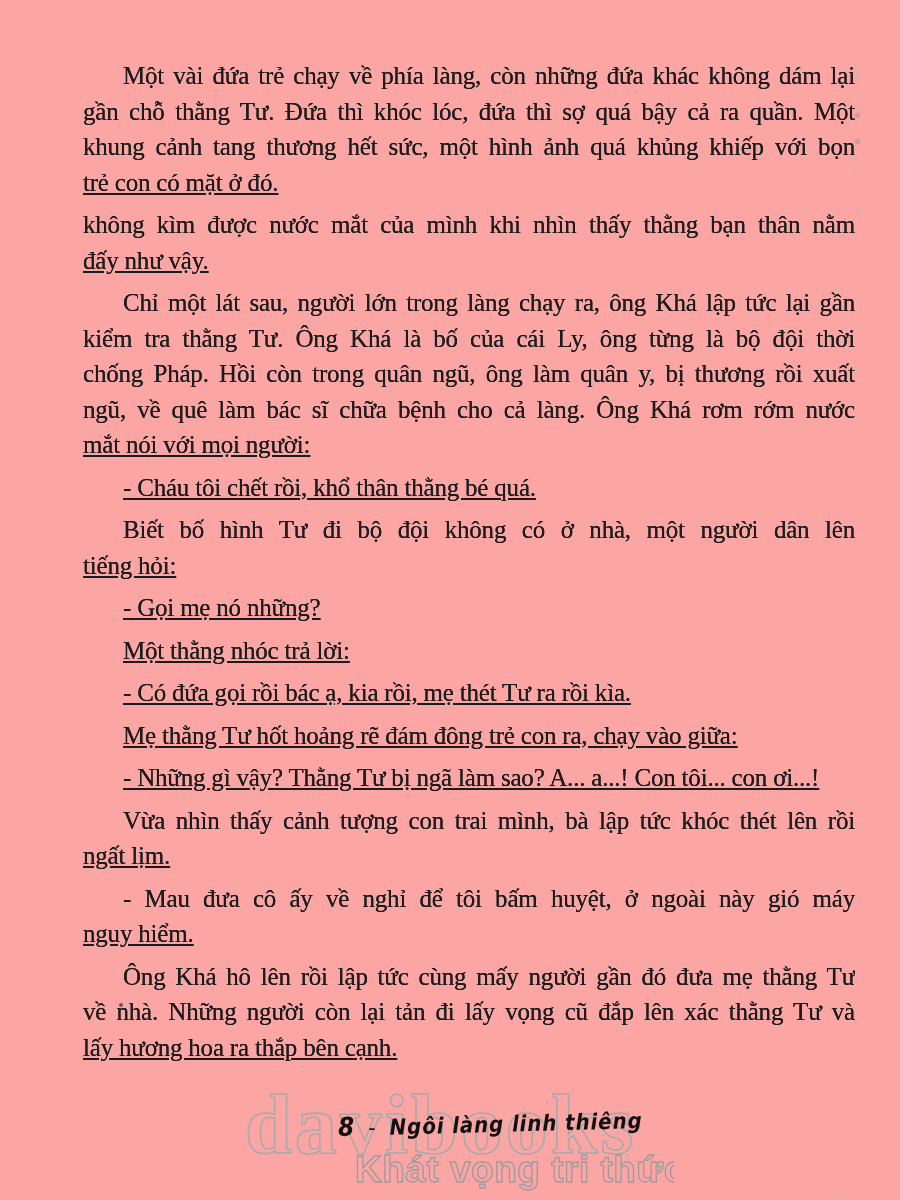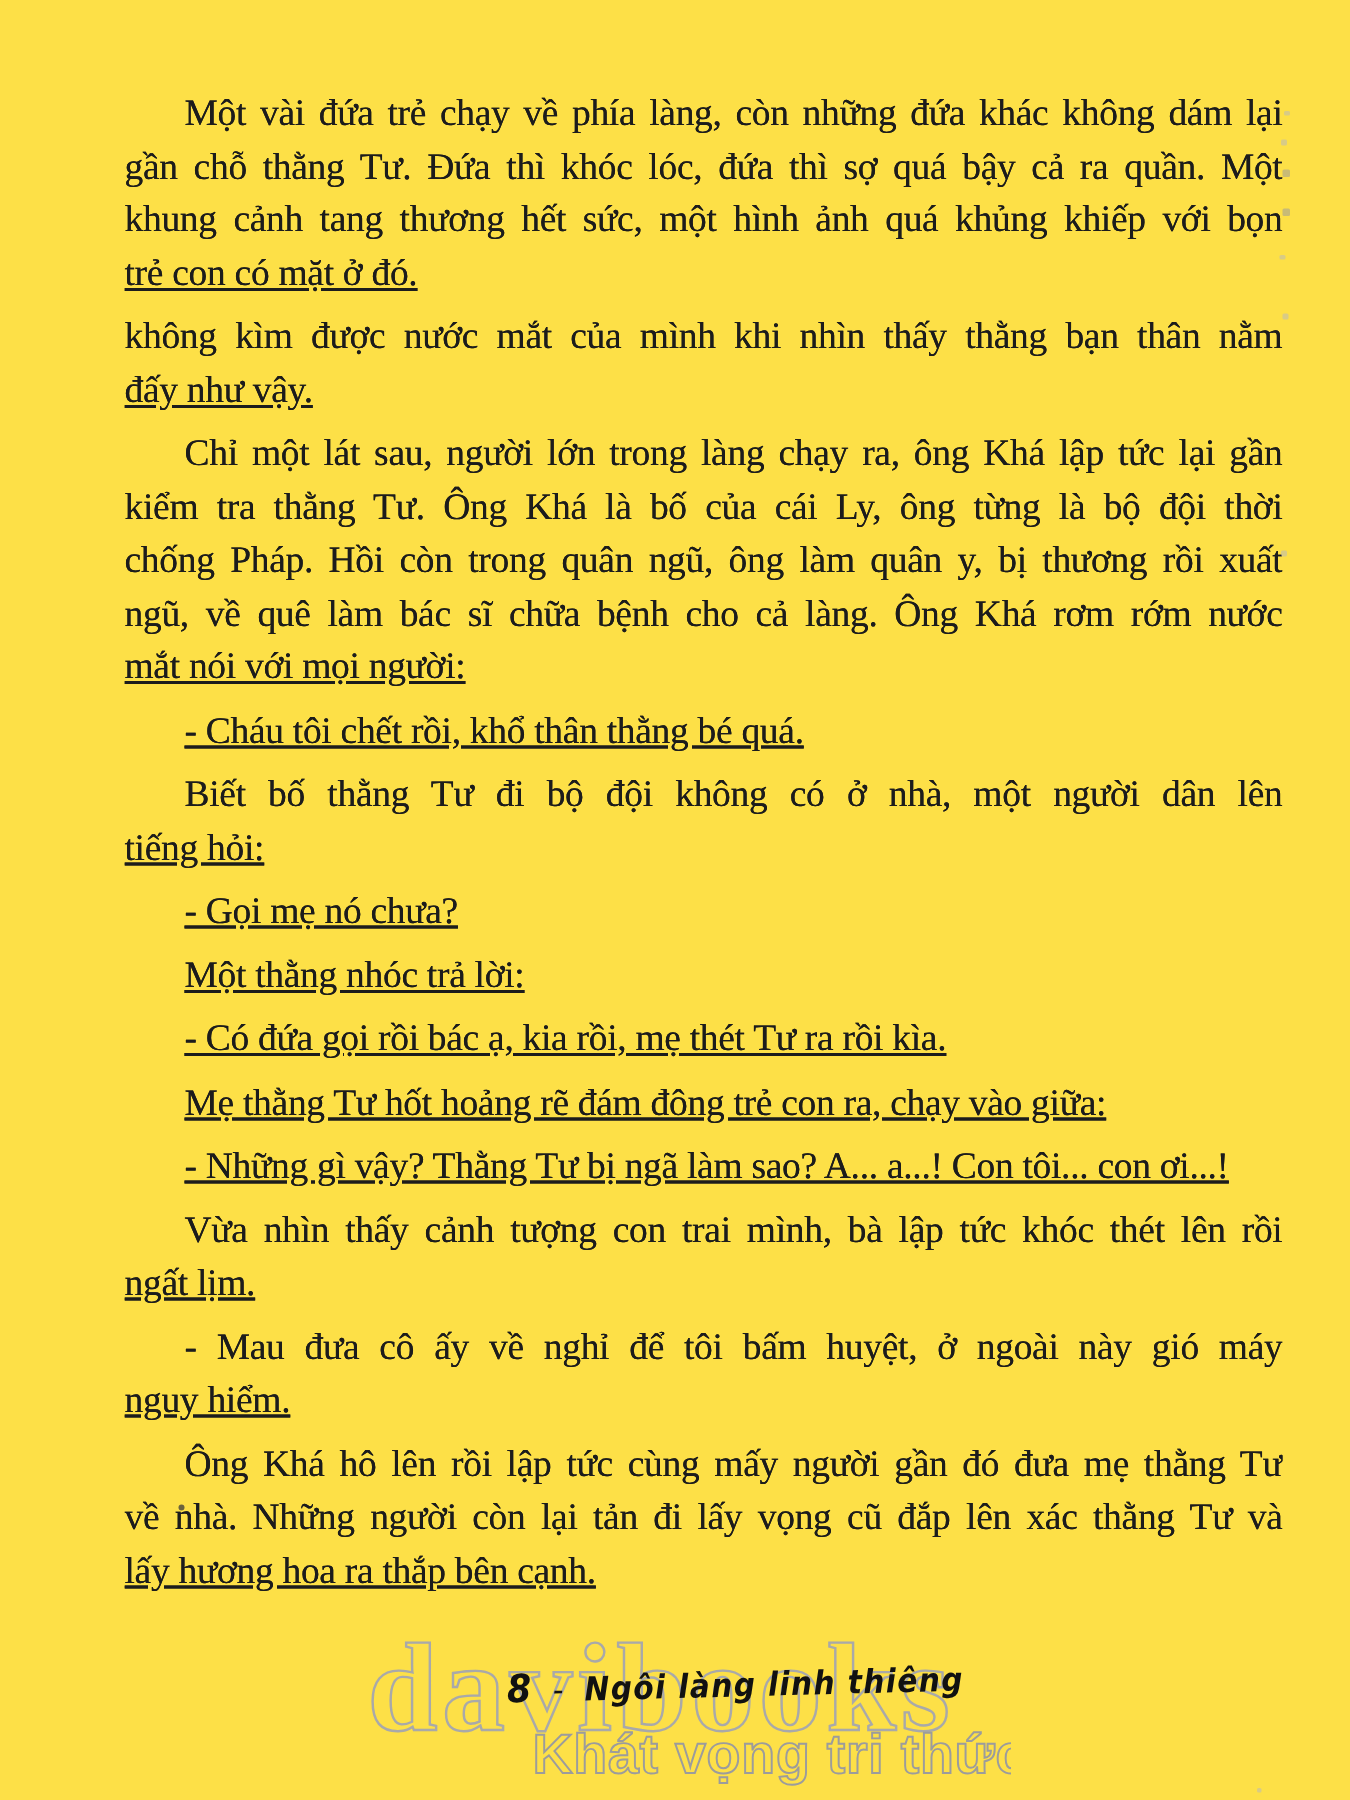--- a/index.html
+++ b/index.html
@@ -1,20 +1,20 @@
 <!DOCTYPE html>
 <html><head>
 <meta charset="utf-8">
 <style>
   html,body { margin:0; padding:0; background:#e8e8e8; }
   .page {
     position:relative;
     width:900px; height:1200px;
     margin:0 auto;
-    background:#fde047;
+    background:#fca5a5;
     overflow:hidden;
     font-family:"Liberation Serif", serif;
   }
   .text-column {
     position:absolute;
     left:83px; top:58px;
     width:772px;
   }
   .para { margin:0 0 7px 0; }
   .line {
@@ -87,25 +87,25 @@
         <div class="line first">Chỉ một lát sau, người lớn trong làng chạy ra, ông Khá lập tức lại gần</div>
         <div class="line">kiểm tra thằng Tư. Ông Khá là bố của cái Ly, ông từng là bộ đội thời</div>
         <div class="line">chống Pháp. Hồi còn trong quân ngũ, ông làm quân y, bị thương rồi xuất</div>
         <div class="line">ngũ, về quê làm bác sĩ chữa bệnh cho cả làng. Ông Khá rơm rớm nước</div>
         <div class="line last">mắt nói với mọi người:</div>
       </div>
       <div class="para">
         <div class="line first last">- Cháu tôi chết rồi, khổ thân thằng bé quá.</div>
       </div>
       <div class="para">
-        <div class="line first">Biết bố thằng Tư đi bộ đội không có ở nhà, một người dân lên</div>
+        <div class="line first">Biết bố hình Tư đi bộ đội không có ở nhà, một người dân lên</div>
         <div class="line last">tiếng hỏi:</div>
       </div>
       <div class="para">
-        <div class="line first last">- Gọi mẹ nó chưa?</div>
+        <div class="line first last">- Gọi mẹ nó những?</div>
       </div>
       <div class="para">
         <div class="line first last">Một thằng nhóc trả lời:</div>
       </div>
       <div class="para">
         <div class="line first last">- Có đứa gọi rồi bác ạ, kia rồi, mẹ thét Tư ra rồi kìa.</div>
       </div>
       <div class="para">
         <div class="line first last">Mẹ thằng Tư hốt hoảng rẽ đám đông trẻ con ra, chạy vào giữa:</div>
       </div>

